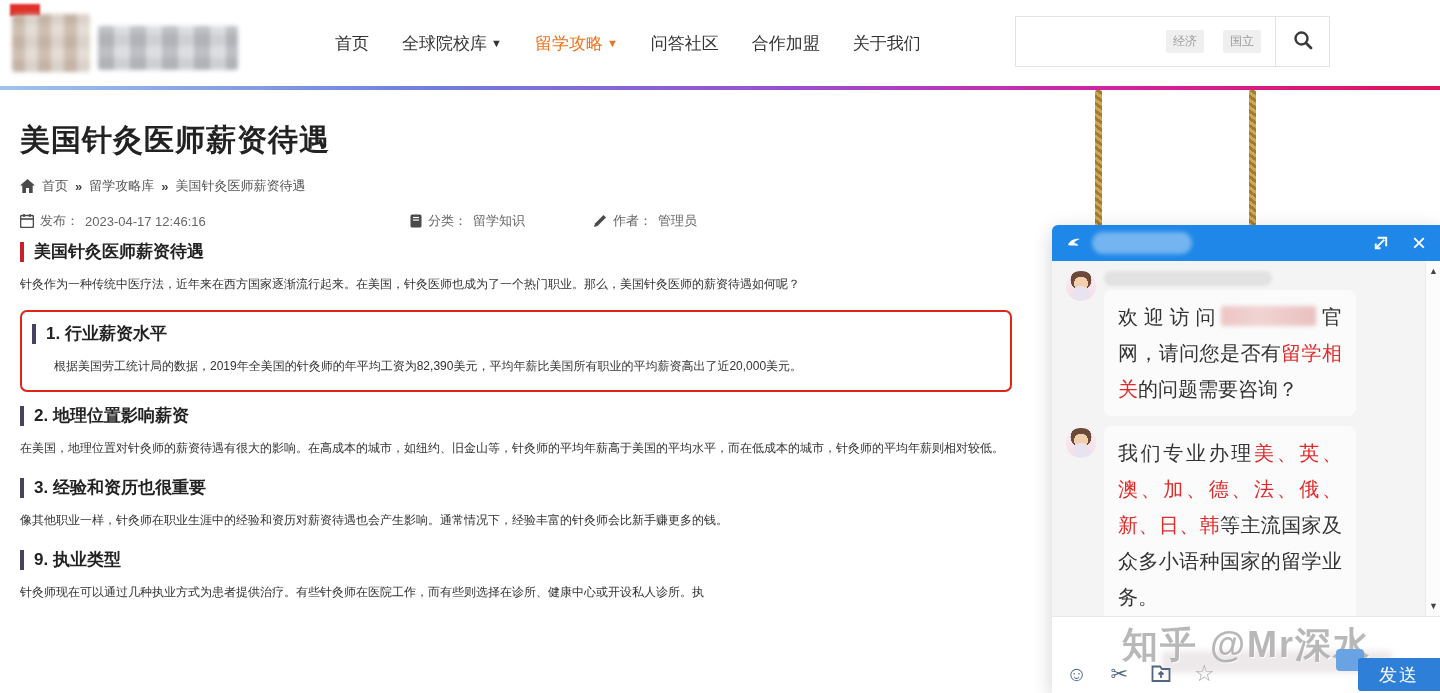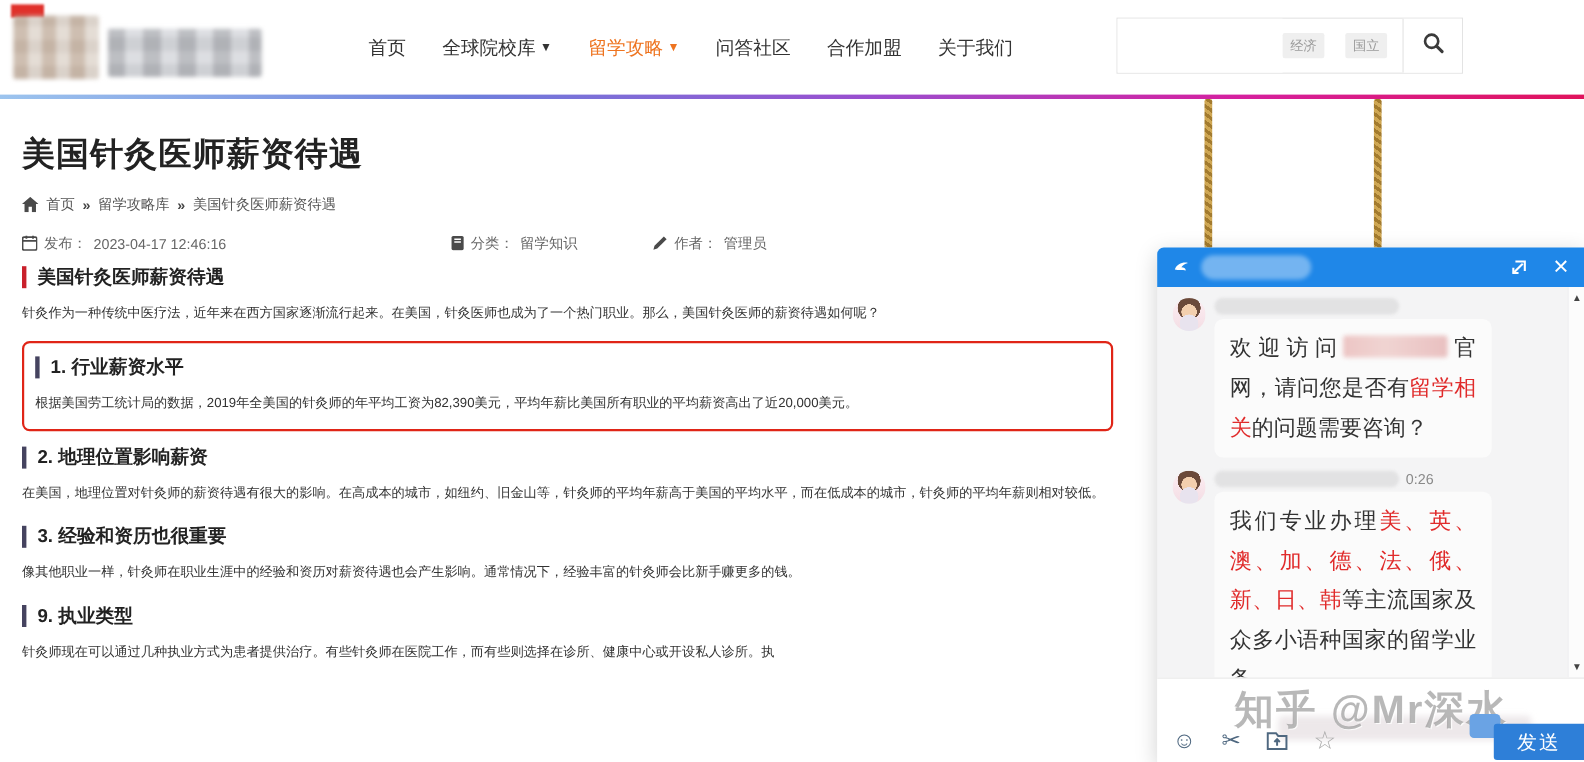--- a/index.html
+++ b/index.html
@@ -47,21 +47,21 @@
   .mg1 { width:350px; } .mg2 { width:223px;padding-left:40px; } .mg3 { width:250px; }
   .meta-icon { display:inline-flex; }
 
   .sections { margin-top:12px; }
   .sec-h { font-size:17px; font-weight:bold; color:#222; line-height:20px;
      border-left:4px solid #45435f; padding-left:10px; margin-top:14px; }
   .sec-h.accent-red { border-left-color:#c9202b; margin-top:0; }
   .para { font-size:12px; color:#333; line-height:32px; margin-top:6px; width:990px; text-align:justify; }
   .red-box { border:2px solid #e02517; border-radius:7px; margin-top:10px; padding:4px 10px 8px 10px; width:992px; }
   .red-box .sec-h { margin-top:8px; }
-  .red-box .para { width:960px; }
+  .red-box .para { width:960px;margin-left:22px; }
 
   
   .rope { position:absolute; top:90px; width:7px; height:136px; z-index:4; border-radius:2px;
      background:repeating-linear-gradient(35deg,#cfa753 0 3px,#a37b2e 3px 6px); }
   .rope-left { left:1095px; } .rope-right { left:1249px; }
 
   
   .chat { position:absolute; left:1052px; top:225px; width:388px; height:468px; z-index:5;
      background:#f4f4f5; border-radius:6px 0 0 0; box-shadow:0 5px 20px rgba(0,0,0,.18);
      display:flex; flex-direction:column; }
@@ -256,24 +256,20 @@
           <div class="msg-col">
             <div class="name-row">
               <span class="name-blur"></span>
             </div>
             <div class="bubble"><span>欢迎访问</span><span class="inline-blur" style="width: 95px;"></span><span>官网，请问您是否有</span><span class="red-text">留学相关</span><span>的问题需要咨询？</span></div>
           </div>
         </div>
         <div class="msg">
           <div class="avatar"></div>
           <div class="msg-col">
-            <div class="name-row">
-              <span class="name-blur"></span>
-              <span class="msg-time">0:26</span>
-            </div>
             <div class="bubble"><span>我们专业办理</span><span class="red-text">美、英、澳、加、德、法、俄、新、日、韩</span><span>等主流国家及众多小语种国家的留学业务。</span></div>
           </div>
         </div>
       </div>
     <div class="scroll-track"></div>
     <div class="scroll-arrow scroll-up">▲</div>
     <div class="scroll-arrow scroll-down">▼</div>
   </div>
 
   <div class="chat-footer">

